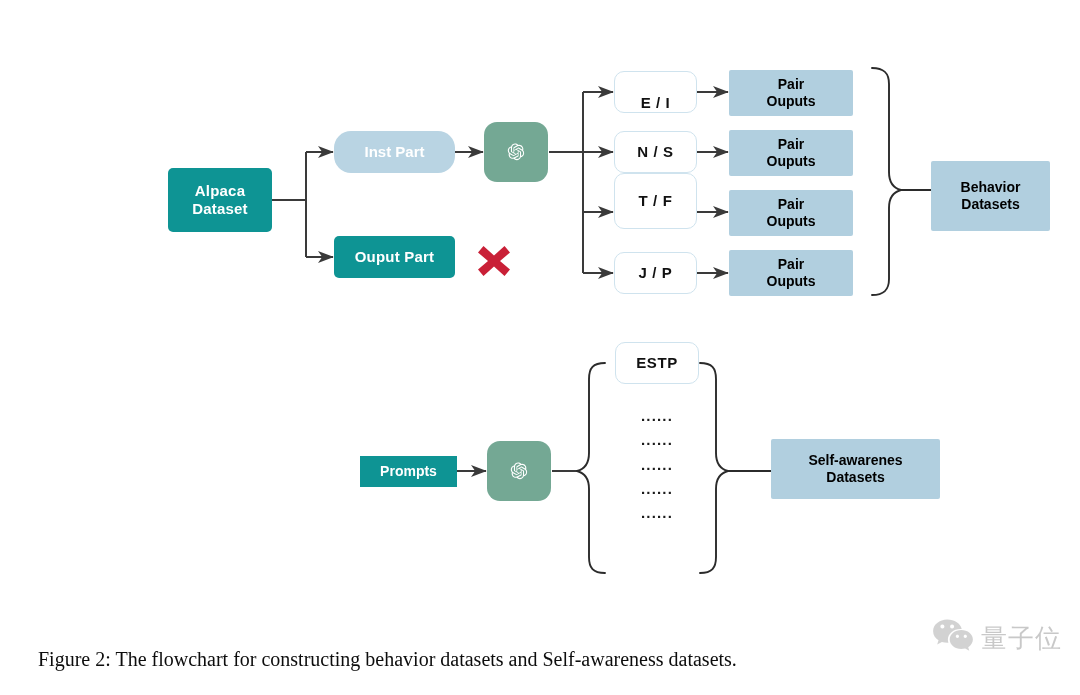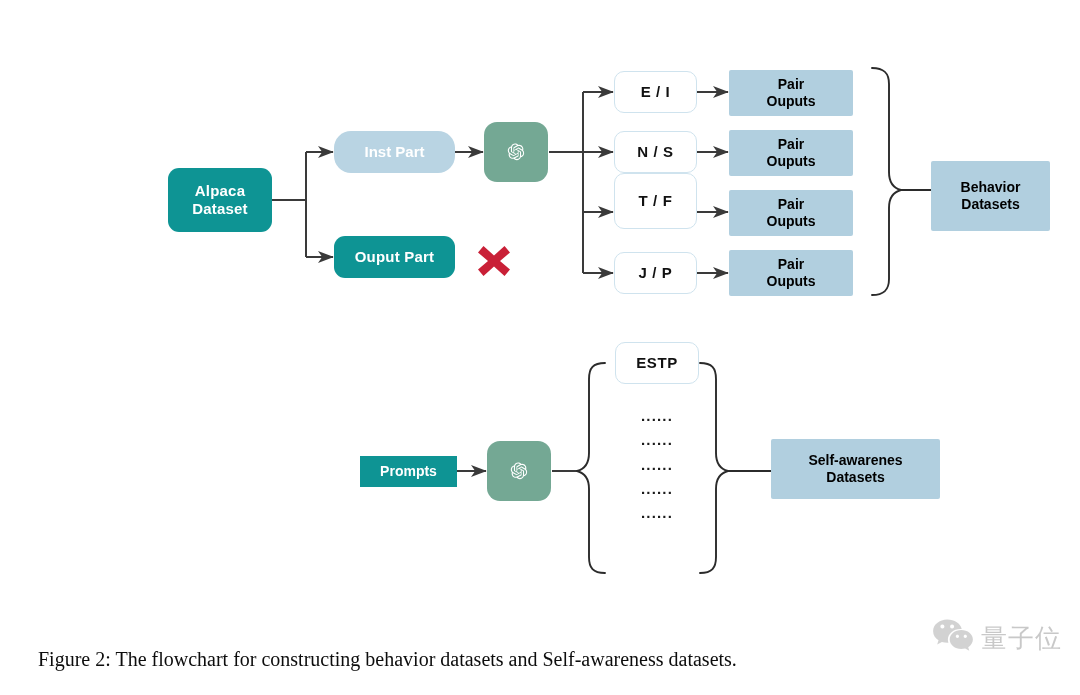--- a/index.html
+++ b/index.html
@@ -31,21 +31,21 @@
     justify-content: center;
     text-align: center;
     box-sizing: border-box;
     line-height: 1.18;
     z-index: 5;
   }
   
   .n-teal-round {
     background: #0e9494;
     color: #ffffff;
-    border-radius: 11px;
+    border-radius: 5px;
     font-weight: bold;
     font-size: 15px;
     letter-spacing: 0.2px;
   }
   
   .n-teal-square {
     background: #0e9494;
     color: #ffffff;
     border-radius: 0;
     font-weight: bold;
@@ -228,21 +228,21 @@
   </div>
 
   <div class="node n-openai" style="left:484px; top:122px; width:64px; height:60px;">
     <svg width="64" height="60" viewBox="0 0 64 60" xmlns="http://www.w3.org/2000/svg">
       <g transform="translate(32,30) scale(0.052) translate(-160,-163)">
         <path fill="#ffffff" d="M297.06 130.97c7.26-21.79 4.76-45.66-6.85-65.48-17.46-30.4-52.56-46.04-86.84-38.68C188.13 9.69 166.05 0 142.9 0 107.9 0 76.86 22.54 66.07 55.83 43.56 60.44 24.13 74.52 12.75 94.48c-17.54 30.35-13.53 68.58 9.92 94.6-7.26 21.79-4.76 45.66 6.85 65.48 17.46 30.4 52.56 46.04 86.84 38.68C130.16 310.31 152.24 320 175.39 320c35.02 0 66.06-22.56 76.85-55.88 22.51-4.61 41.94-18.69 53.32-38.65 17.53-30.35 13.52-68.57-9.92-94.59zm-120.28 168.1c-14.01 0-27.59-4.91-38.36-13.88.49-.26 1.34-.73 1.89-1.07l63.72-36.8c3.26-1.85 5.26-5.32 5.24-9.07v-89.83l26.93 15.55c.29.14.48.42.52.74v74.39c-.04 33.08-26.83 59.9-59.94 59.97zM47.94 243.15c-7.02-12.13-9.54-26.35-7.11-40.15.47.28 1.3.79 1.89 1.13l63.72 36.8c3.23 1.89 7.23 1.89 10.47 0l77.79-44.92v31.1c.02.32-.13.63-.38.83l-64.41 37.19c-28.69 16.52-65.33 6.7-81.97-21.98zM31.17 104.23c7.02-12.14 18.09-21.43 31.26-26.23 0 .55-.03 1.52-.03 2.2v73.61c-.02 3.74 1.98 7.21 5.23 9.06l77.79 44.91-26.93 15.55c-.27.18-.61.21-.91.08l-64.42-37.22c-28.63-16.58-38.45-53.21-21.99-81.95zm221.26 51.49l-77.79-44.92 26.93-15.54c.27-.18.61-.21.91-.08l64.42 37.19c28.68 16.57 38.51 53.26 21.94 81.94-7.03 12.12-18.09 21.41-31.25 26.21v-75.81c.03-3.74-1.96-7.2-5.2-9.06zm26.8-40.34c-.47-.29-1.3-.79-1.89-1.13l-63.72-36.8c-3.23-1.89-7.23-1.89-10.47 0l-77.79 44.92V91.27c-.02-.32.13-.63.38-.83l64.41-37.16c28.69-16.55 65.37-6.7 81.91 22.01 6.99 12.11 9.51 26.29 7.11 40.06zm-168.51 55.43l-26.94-15.55c-.29-.14-.48-.42-.52-.74V80.14c.02-33.12 26.89-59.96 60.01-59.94 14 0 27.55 4.92 38.32 13.87-.49.26-1.33.73-1.89 1.07l-63.72 36.8c-3.26 1.85-5.26 5.31-5.24 9.06l-.02 89.79zm14.63-31.54l34.65-20.01 34.65 20v40.01l-34.65 20-34.65-20v-40z"></path>
       </g>
     </svg>
   </div>
 
-  <div class="node n-outline" style="left:614px; top:71px; width:83px; height:42px;">
+  <div class="node n-outline" style="left:614px; top:71px; width:83px; height:42px;align-items:flex-end;">
     <span>E / I</span>
   </div>
   <div class="node n-outline" style="left:614px; top:131px; width:83px; height:42px;">
     <span>N / S</span>
   </div>
   <div class="node n-outline" style="left:614px; top:173px; width:83px; height:56px;">
     <span>T / F</span>
   </div>
   <div class="node n-outline" style="left:614px; top:252px; width:83px; height:42px;">
     <span>J / P</span>

